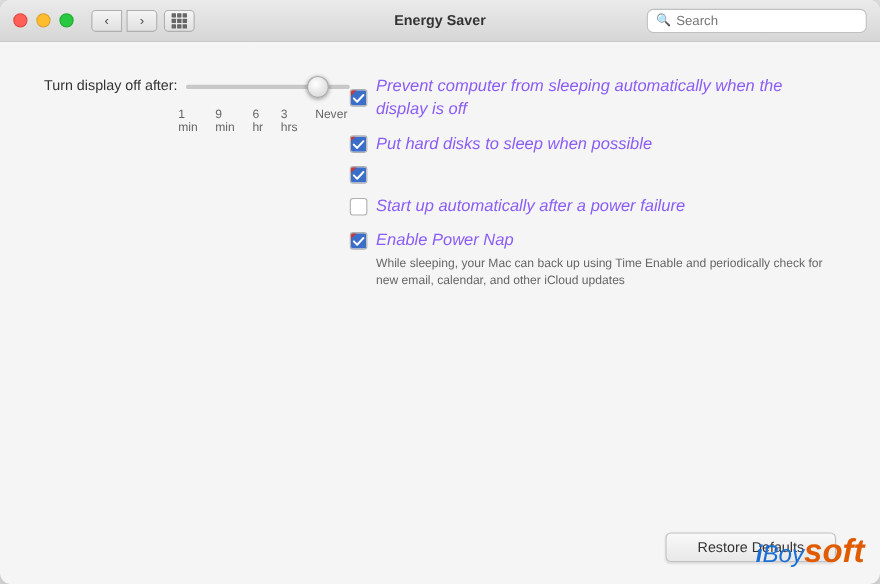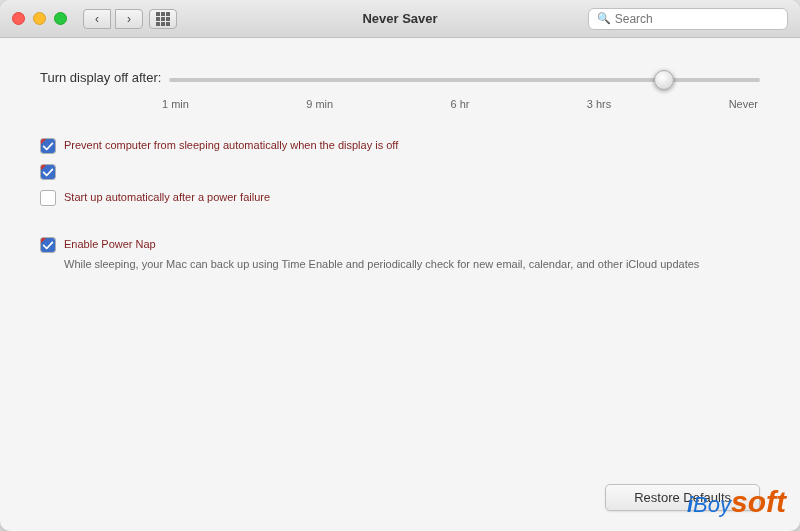--- a/index.html
+++ b/index.html
@@ -137,21 +137,20 @@
       font-size: 12px;
       color: #999;
       width: 100%;
     }
 
     
     .content {
       flex: 1;
       padding: 30px 40px 20px 40px;
       display: flex;
-      flex-direction: column;
       gap: 0;
     }
 
     
     .slider-section {
       margin-bottom: 28px;
     }
 
     input[type="range"] {
       -webkit-appearance: none;
@@ -192,21 +191,20 @@
 
     .option-item {
       display: flex;
       align-items: flex-start;
       gap: 8px;
     }
 
     .option-item.with-desc {
       flex-direction: column;
       gap: 2px;
-      margin-top: 21px;
     }
 
     .option-row {
       display: flex;
       align-items: center;
       gap: 8px;
     }
 
     
     .checkbox-custom {
@@ -224,23 +222,24 @@
       position: relative;
     }
 
     
     .checkmark-svg {
       width: 16px;
       height: 16px;
     }
 
     .option-text {
-      font-size: 11px;
-      color: #7f1d1d;
+      font-size: 15px;
+      color: #8b5cf6;
       line-height: 1.4;
+      font-style: italic;
     }
 
     .option-desc {
       font-size: 11px;
       color: #666;
       line-height: 1.4;
       margin-left: 24px;
       margin-top: 2px;
     }
 
@@ -309,21 +308,21 @@
           <div class="grid-dot"></div>
         <div class="grid-dot"></div>
           <div class="grid-dot"></div>
           <div class="grid-dot"></div>
         <div class="grid-dot"></div>
           <div class="grid-dot"></div>
           <div class="grid-dot"></div>
       </div>
     </div>
 
-    <div class="titlebar-title">Never Saver</div>
+    <div class="titlebar-title">Energy Saver</div>
 
     <div class="search-box">
       <span class="search-icon-svg">🔍</span>
       <input class="search-input" type="text" placeholder="Search" style="">
     </div>
   </div>
 
   <div class="content">
 
     <div class="slider-section">
@@ -351,20 +350,32 @@
               <rect width="16" height="16" rx="2" fill="#3a6ec8"></rect>
               <path d="M3 8.5 L6.5 12 L13 5" stroke="white" stroke-width="2" fill="none" stroke-linecap="round" stroke-linejoin="round"></path>
 
               <path d="M0 0 L6 0 L0 6 Z" fill="#e03020" opacity="0.85"></path>
             </svg>
           </div>
           <span class="option-text">Prevent computer from sleeping automatically when the display is off</span>
         </div>
       </div>
 
+      <div class="option-item">
+        <div class="option-row">
+          <div class="checkbox-custom">
+            <svg class="checkmark-svg" viewBox="0 0 16 16">
+              <rect width="16" height="16" rx="2" fill="#3a6ec8"></rect>
+              <path d="M3 8.5 L6.5 12 L13 5" stroke="white" stroke-width="2" fill="none" stroke-linecap="round" stroke-linejoin="round"></path>
+              <path d="M0 0 L5 0 L0 5 Z" fill="#e03020" opacity="0.85"></path>
+            </svg>
+          </div>
+          <span class="option-text">Put hard disks to sleep when possible</span>
+        </div>
+      </div>
 
       <div class="option-item">
         <div class="option-row">
           <div class="checkbox-custom">
             <svg class="checkmark-svg" viewBox="0 0 16 16">
               <rect width="16" height="16" rx="2" fill="#3a6ec8"></rect>
               <path d="M3 8.5 L6.5 12 L13 5" stroke="white" stroke-width="2" fill="none" stroke-linecap="round" stroke-linejoin="round"></path>
               <path d="M0 0 L6 0 L0 6 Z" fill="#e03020" opacity="0.85"></path>
             </svg>
           </div>

